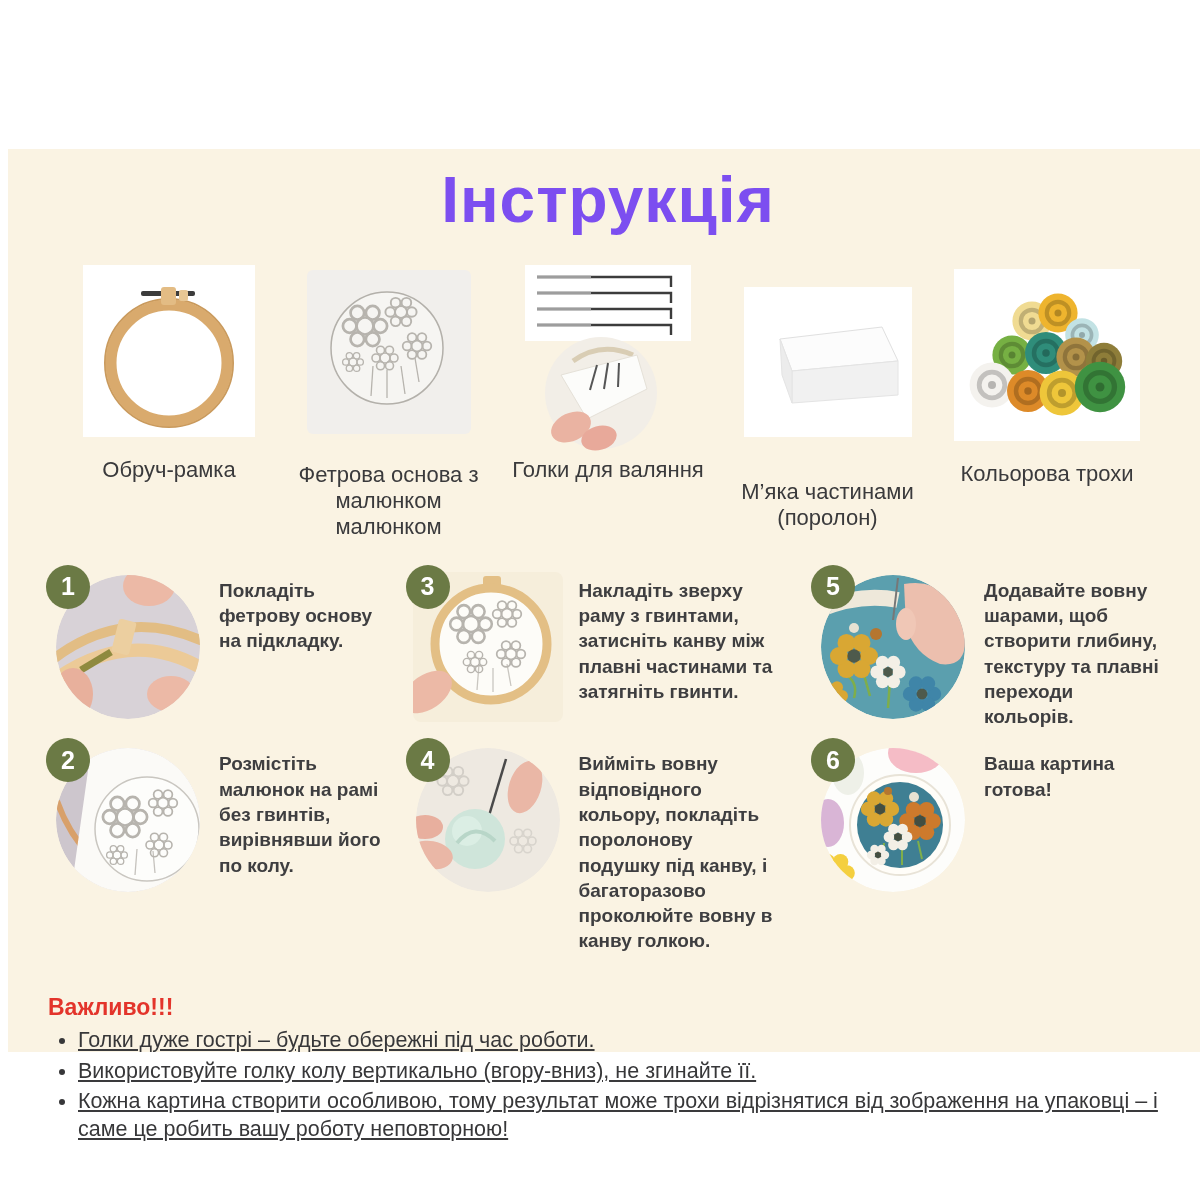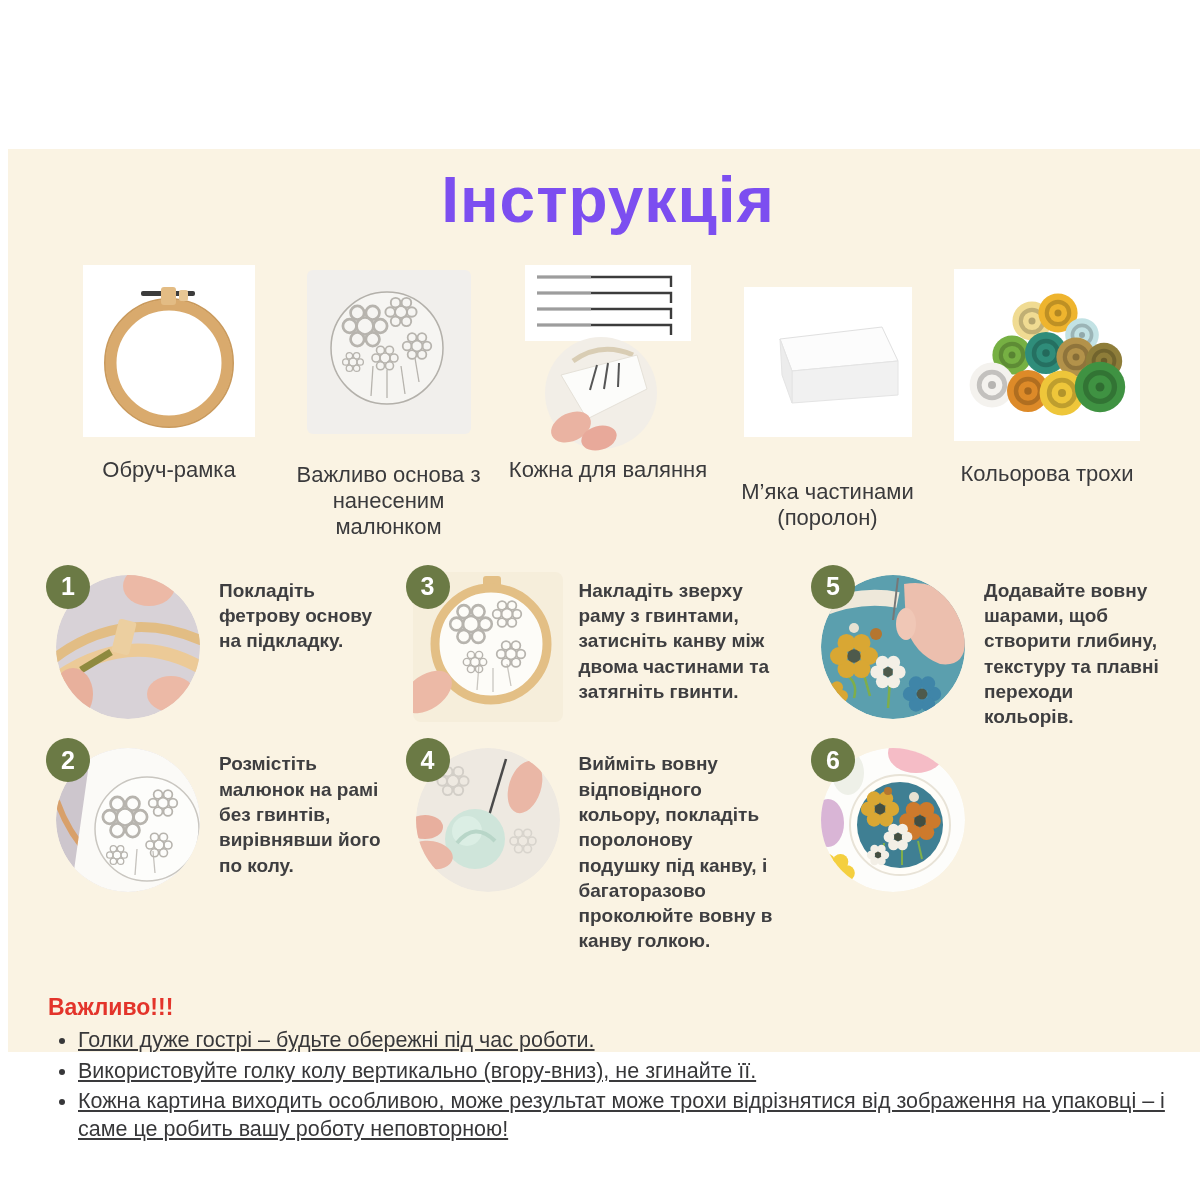--- a/index.html
+++ b/index.html
@@ -139,21 +139,21 @@
               <line x1="94" y1="96" x2="98" y2="124"></line>
                 <line x1="108" y1="88" x2="112" y2="112"></line>
             </g>
             <use href="#daisy" transform="translate(58,56) scale(1.7)"></use>
             <use href="#daisy" transform="translate(94,42) scale(1.2)"></use>
             <use href="#daisy" transform="translate(110,76) scale(1.1)"></use>
             <use href="#daisy" transform="translate(78,88) scale(1.0)"></use>
             <use href="#daisy" transform="translate(46,92) scale(0.8)"></use>
           </svg>
         </div>
-        <div class="product-label">Важливо основа з нанесеним малюнком</div>
+        <div class="product-label">Фетрова основа з малюнком малюнком</div>
       </div>
 
       <div class="product">
         <div class="product-img needles-stack">
           <svg width="166" height="76" viewBox="0 0 166 76">
             <rect width="166" height="76" fill="#ffffff"></rect>
             <g fill="none" stroke="#3c3c3c" stroke-width="2.4">
               <polyline points="12,12 146,12 146,22"></polyline>
               <polyline points="12,28 146,28 146,38"></polyline>
               <polyline points="12,44 146,44 146,54"></polyline>
@@ -172,21 +172,21 @@
             <path d="M18,40 L94,20 L104,54 L44,84 Z" fill="#fcfcfa" stroke="#e5e1d8"></path>
             <g stroke="#555555" stroke-width="2">
               <line x1="54" y1="30" x2="47" y2="55"></line>
               <line x1="65" y1="28" x2="61" y2="54"></line>
               <line x1="76" y1="28" x2="75" y2="52"></line>
             </g>
             <ellipse cx="28" cy="92" rx="21" ry="14" fill="#eab3a2" transform="rotate(-25 28 92)"></ellipse>
             <ellipse cx="56" cy="103" rx="18" ry="12" fill="#e8a99a" transform="rotate(-15 56 103)"></ellipse>
           </svg>
         </div>
-        <div class="product-label">Кожна для валяння</div>
+        <div class="product-label">Голки для валяння</div>
       </div>
 
       <div class="product">
         <div class="product-img foam-pad">
           <svg width="168" height="150" viewBox="0 0 168 150">
             <rect width="168" height="150" fill="#ffffff"></rect>
             <polygon points="36,52 138,40 154,74 48,84" fill="#fcfcfc" stroke="#e0e0e0"></polygon>
             <polygon points="48,84 154,74 154,108 48,116" fill="#f1f1f1" stroke="#e4e4e4"></polygon>
             <polygon points="36,52 48,84 48,116 38,88" fill="#ececec" stroke="#e4e4e4"></polygon>
           </svg>
@@ -256,21 +256,21 @@
                 <line x1="94" y1="92" x2="98" y2="114"></line>
               </g>
               <use href="#daisy" transform="translate(58,52) scale(1.6)"></use>
               <use href="#daisy" transform="translate(94,42) scale(1.1)"></use>
               <use href="#daisy" transform="translate(98,82) scale(1.1)"></use>
               <use href="#daisy" transform="translate(62,90) scale(0.9)"></use>
               <ellipse cx="14" cy="120" rx="28" ry="17" fill="#ecb9a6" transform="rotate(-35 14 120)"></ellipse>
             </svg>
           </div>
         </div>
-        <p class="step-text">Накладіть зверху раму з гвинтами, затисніть канву між двома частинами та затягніть гвинти.</p>
+        <p class="step-text">Накладіть зверху раму з гвинтами, затисніть канву між плавні частинами та затягніть гвинти.</p>
       </div>
 
       <div class="step">
         <div class="step-img-wrap">
           <div class="badge">5</div>
           <div>
             <svg width="150" height="150" viewBox="0 0 150 150">
               <clipPath id="c5">
                   <circle cx="75" cy="75" r="72"></circle>
                 </clipPath>
@@ -376,27 +376,28 @@
                 <use href="#fflower" transform="translate(62,64) scale(1.2)" style="color:#d9a733"></use>
                 <use href="#fflower" transform="translate(102,76) scale(1.3)" style="color:#cd7a2c"></use>
                 <use href="#fflower" transform="translate(80,92) scale(0.9)" style="color:#f3efe6"></use>
                 <use href="#fflower" transform="translate(60,110) scale(0.7)" style="color:#f3efe6"></use>
                 <circle cx="96" cy="52" r="5" fill="#e8e2d2"></circle>
                 <circle cx="70" cy="46" r="4" fill="#b5762f"></circle>
               </g>
             </svg>
           </div>
         </div>
+        <p class="step-text">Ваша картина готова!</p>
       </div>
 
     </div>
 
     <div class="important">
       <p class="important-heading">Важливо!!!</p>
       <ul>
         <li>Голки дуже гострі – будьте обережні під час роботи.</li>
         <li>Використовуйте голку колу вертикально (вгору-вниз), не згинайте її.</li>
-        <li>Кожна картина виходить особливою, може результат може трохи відрізнятися від зображення на упаковці – і саме це робить вашу роботу неповторною!</li>
+        <li>Кожна картина створити особливою, тому результат може трохи відрізнятися від зображення на упаковці – і саме це робить вашу роботу неповторною!</li>
       </ul>
     </div>
 
   </div>
 </div>
 
 </body></html>

